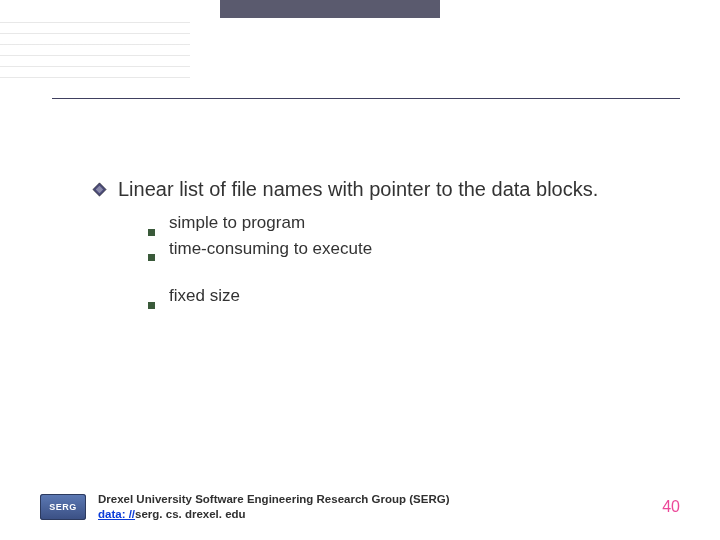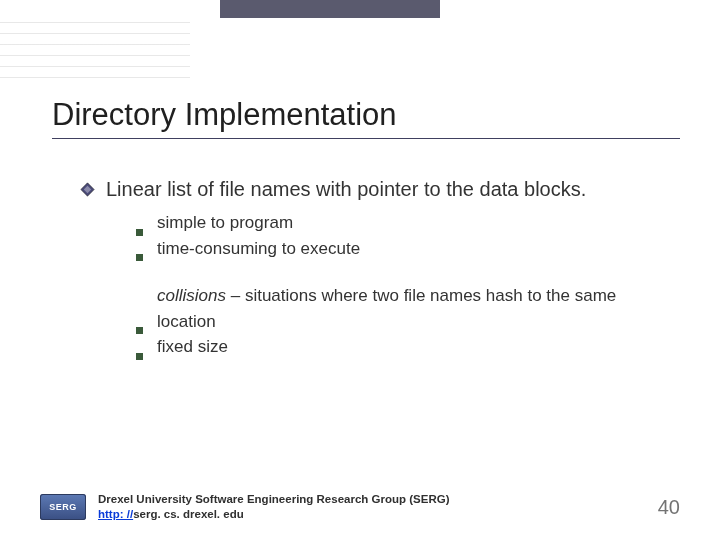--- a/index.html
+++ b/index.html
@@ -49,21 +49,21 @@
     margin: 0 0 6px 0;
     line-height: 1.1;
   }
   .title-rule {
     border: none;
     border-top: 1px solid #404060;
     margin: 0;
   }
   .content {
     position: absolute;
-    left: 80px;
+    left: 92px;
     right: 50px;
     top: 176px;
     font-size: 20px;
     line-height: 1.32;
   }
   .bullet-l1 {
     display: flex;
     align-items: flex-start;
     gap: 11px;
     margin-bottom: 6px;
@@ -131,37 +131,36 @@
   }
   .footer-text a {
     color: #0a3bd8;
     text-decoration: underline;
   }
   .url-rest {
     color: #303030;
     text-decoration: none;
   }
   .page-num {
-    font-size: 20px;
-    color: #737373;
+    font-size: 16px;
+    color: #ec4899;
     font-family: Tahoma, Verdana, sans-serif;
   }
   svg.diamond {
     width: 15px;
     height: 15px;
   }
 </style>
 </head>
 <body>
 
 <div class="top-bar"></div>
 <div class="faint-lines"></div>
 
 <div class="title-wrap">
-  <h1 class="title">Directory Implementation</h1>
   <hr class="title-rule">
 </div>
 
 <div class="content">
 
   <div class="bullet-l1">
     <svg class="diamond" viewBox="0 0 16 16">
       <rect x="3" y="3" width="10" height="10" transform="rotate(45 8 8)" fill="#4a4a78" stroke="#222" stroke-width="0.6"></rect>
       <rect x="5.2" y="5.2" width="5.6" height="5.6" transform="rotate(45 8 8)" fill="#8a8aaa"></rect>
     </svg>
@@ -174,32 +173,28 @@
     </div>
     <div class="bullet-l2">
       <div class="sq"></div>
       <div class="txt">time-consuming to execute</div>
     </div>
   </div>
 
   <div class="sub-list">
     <div class="bullet-l2">
       <div class="sq"></div>
-      <div class="txt"><span class="italic">collisions</span><span> – situations where two file names hash to the same location</span></div>
-    </div>
-    <div class="bullet-l2">
-      <div class="sq"></div>
       <div class="txt">fixed size</div>
     </div>
   </div>
 
 </div>
 
 <div class="footer">
   <div class="logo">
     <span>SERG</span>
   </div>
   <div class="footer-text">
     <div>Drexel University Software Engineering Research Group (SERG)</div>
-    <div><a>http: //</a><span class="url-rest">serg. cs. drexel. edu</span></div>
+    <div><a>data: //</a><span class="url-rest">serg. cs. drexel. edu</span></div>
   </div>
   <div class="page-num">40</div>
 </div>
 
 </body></html>

